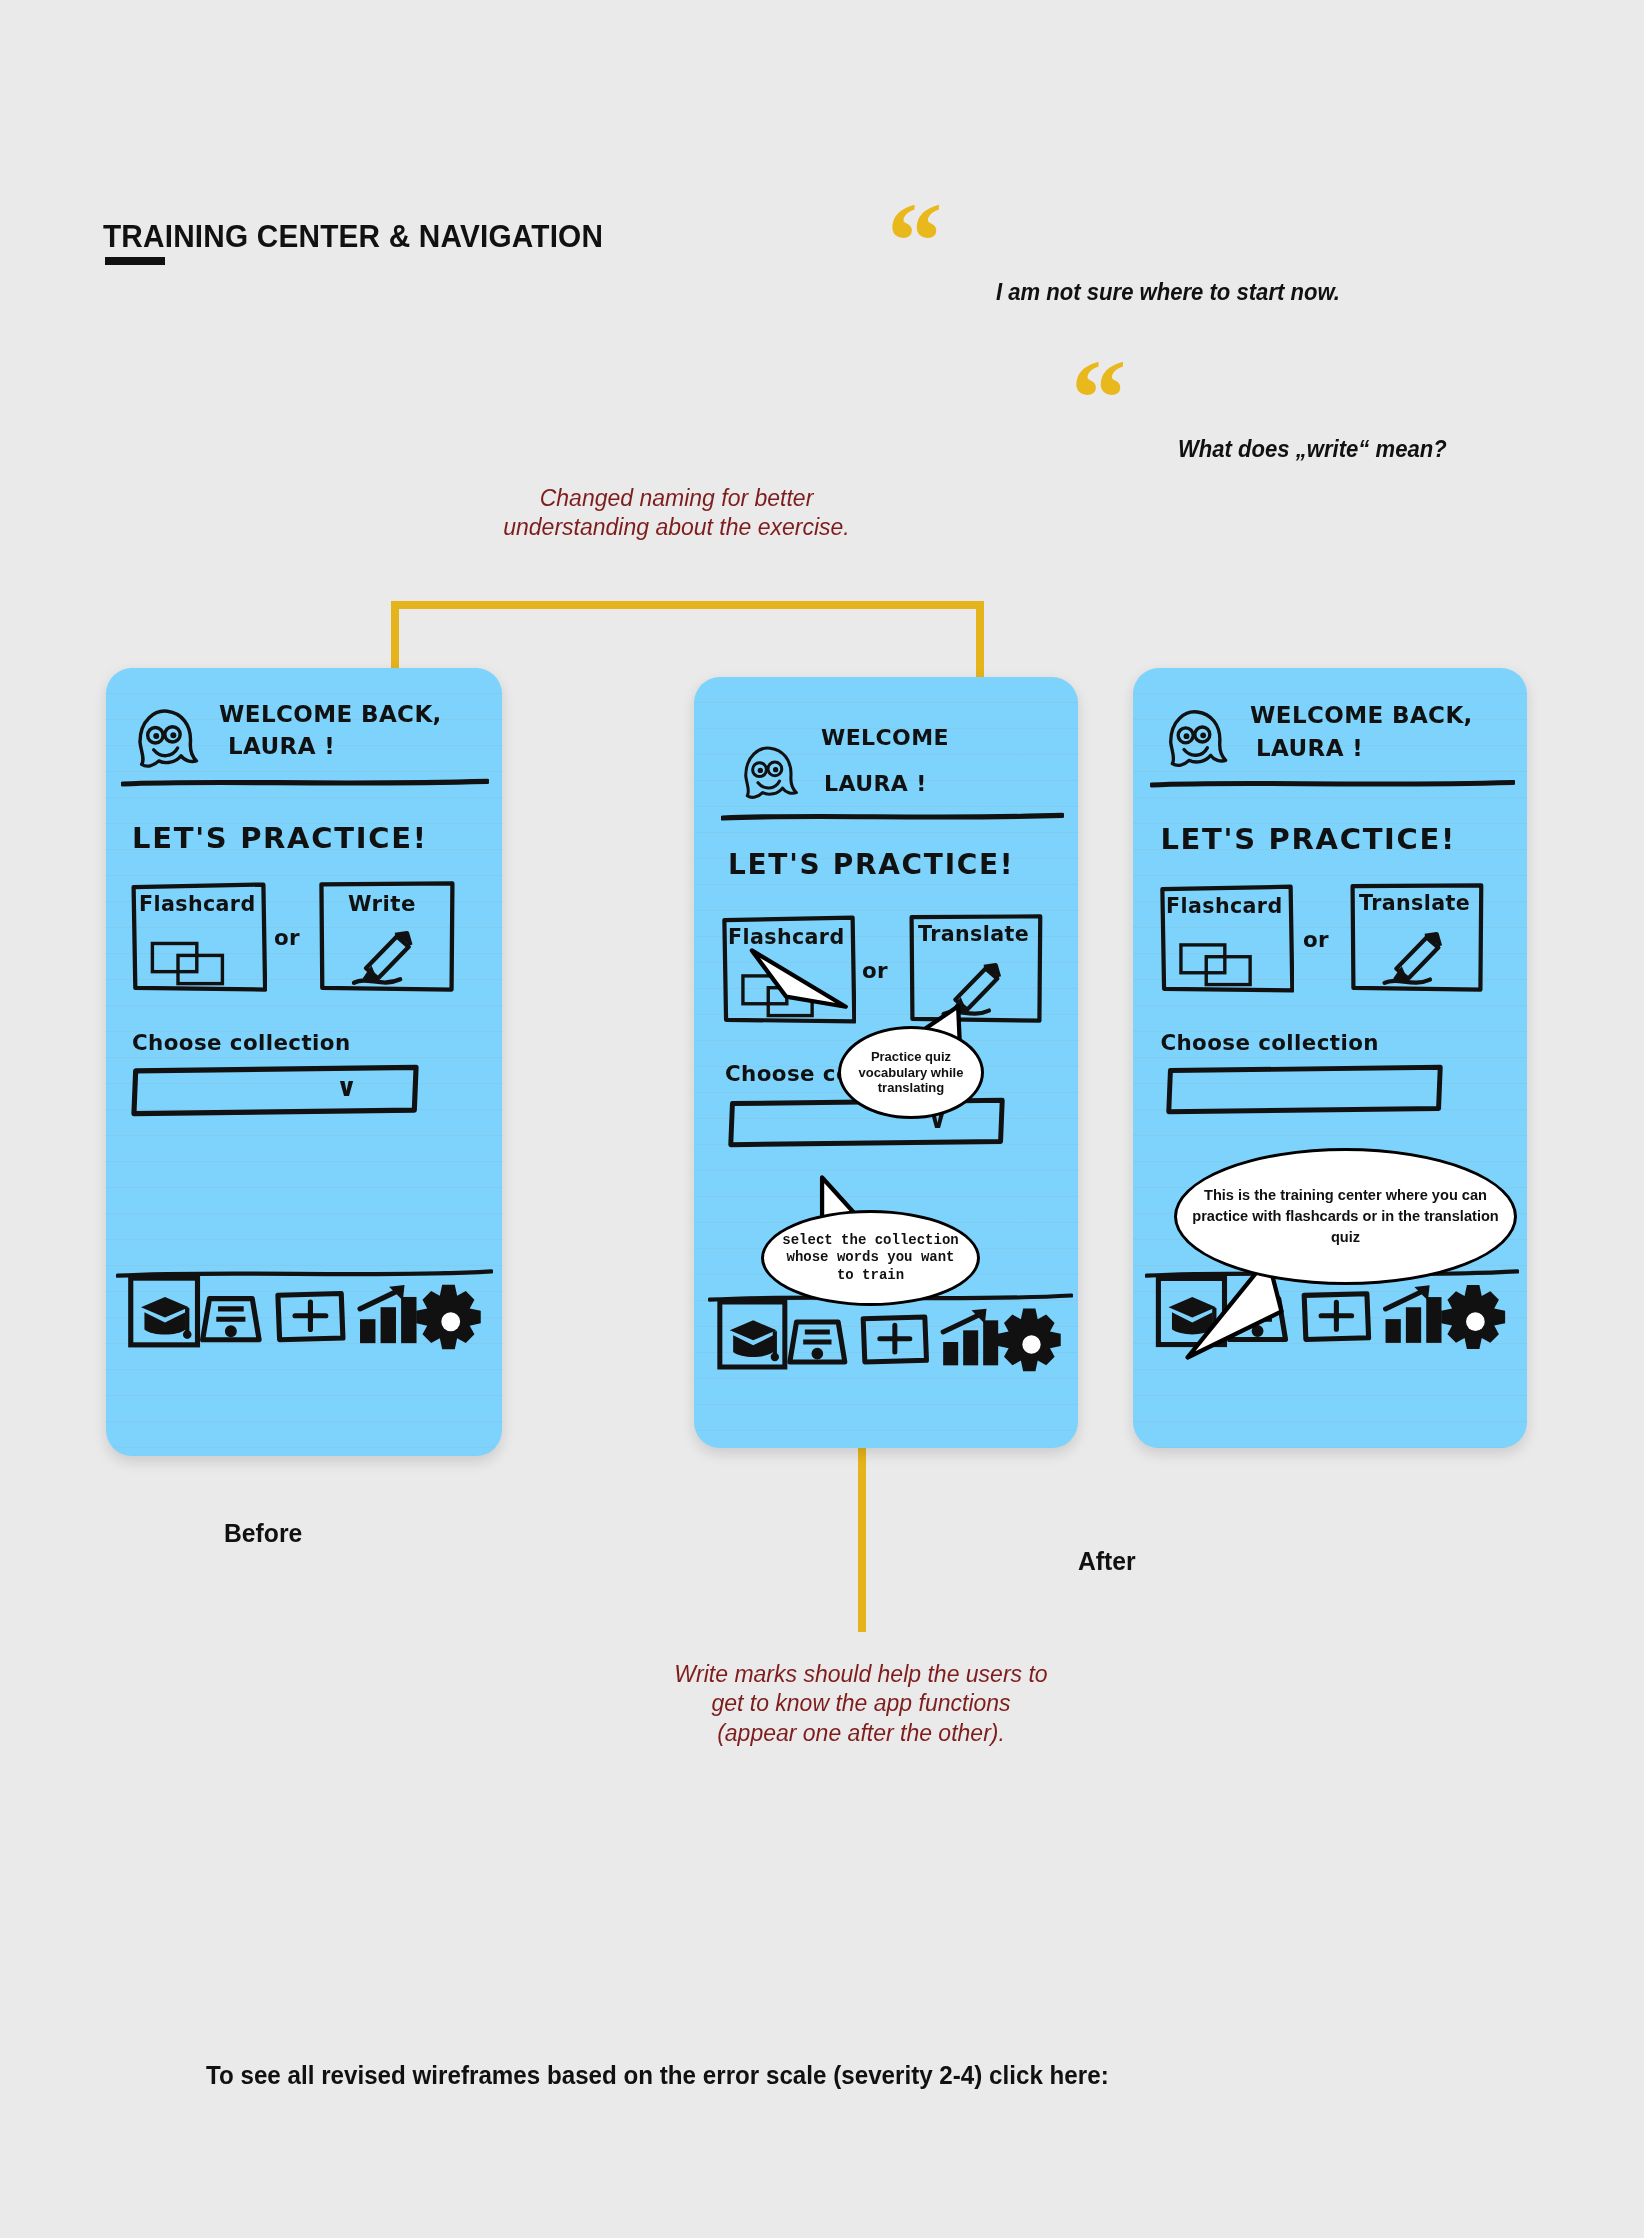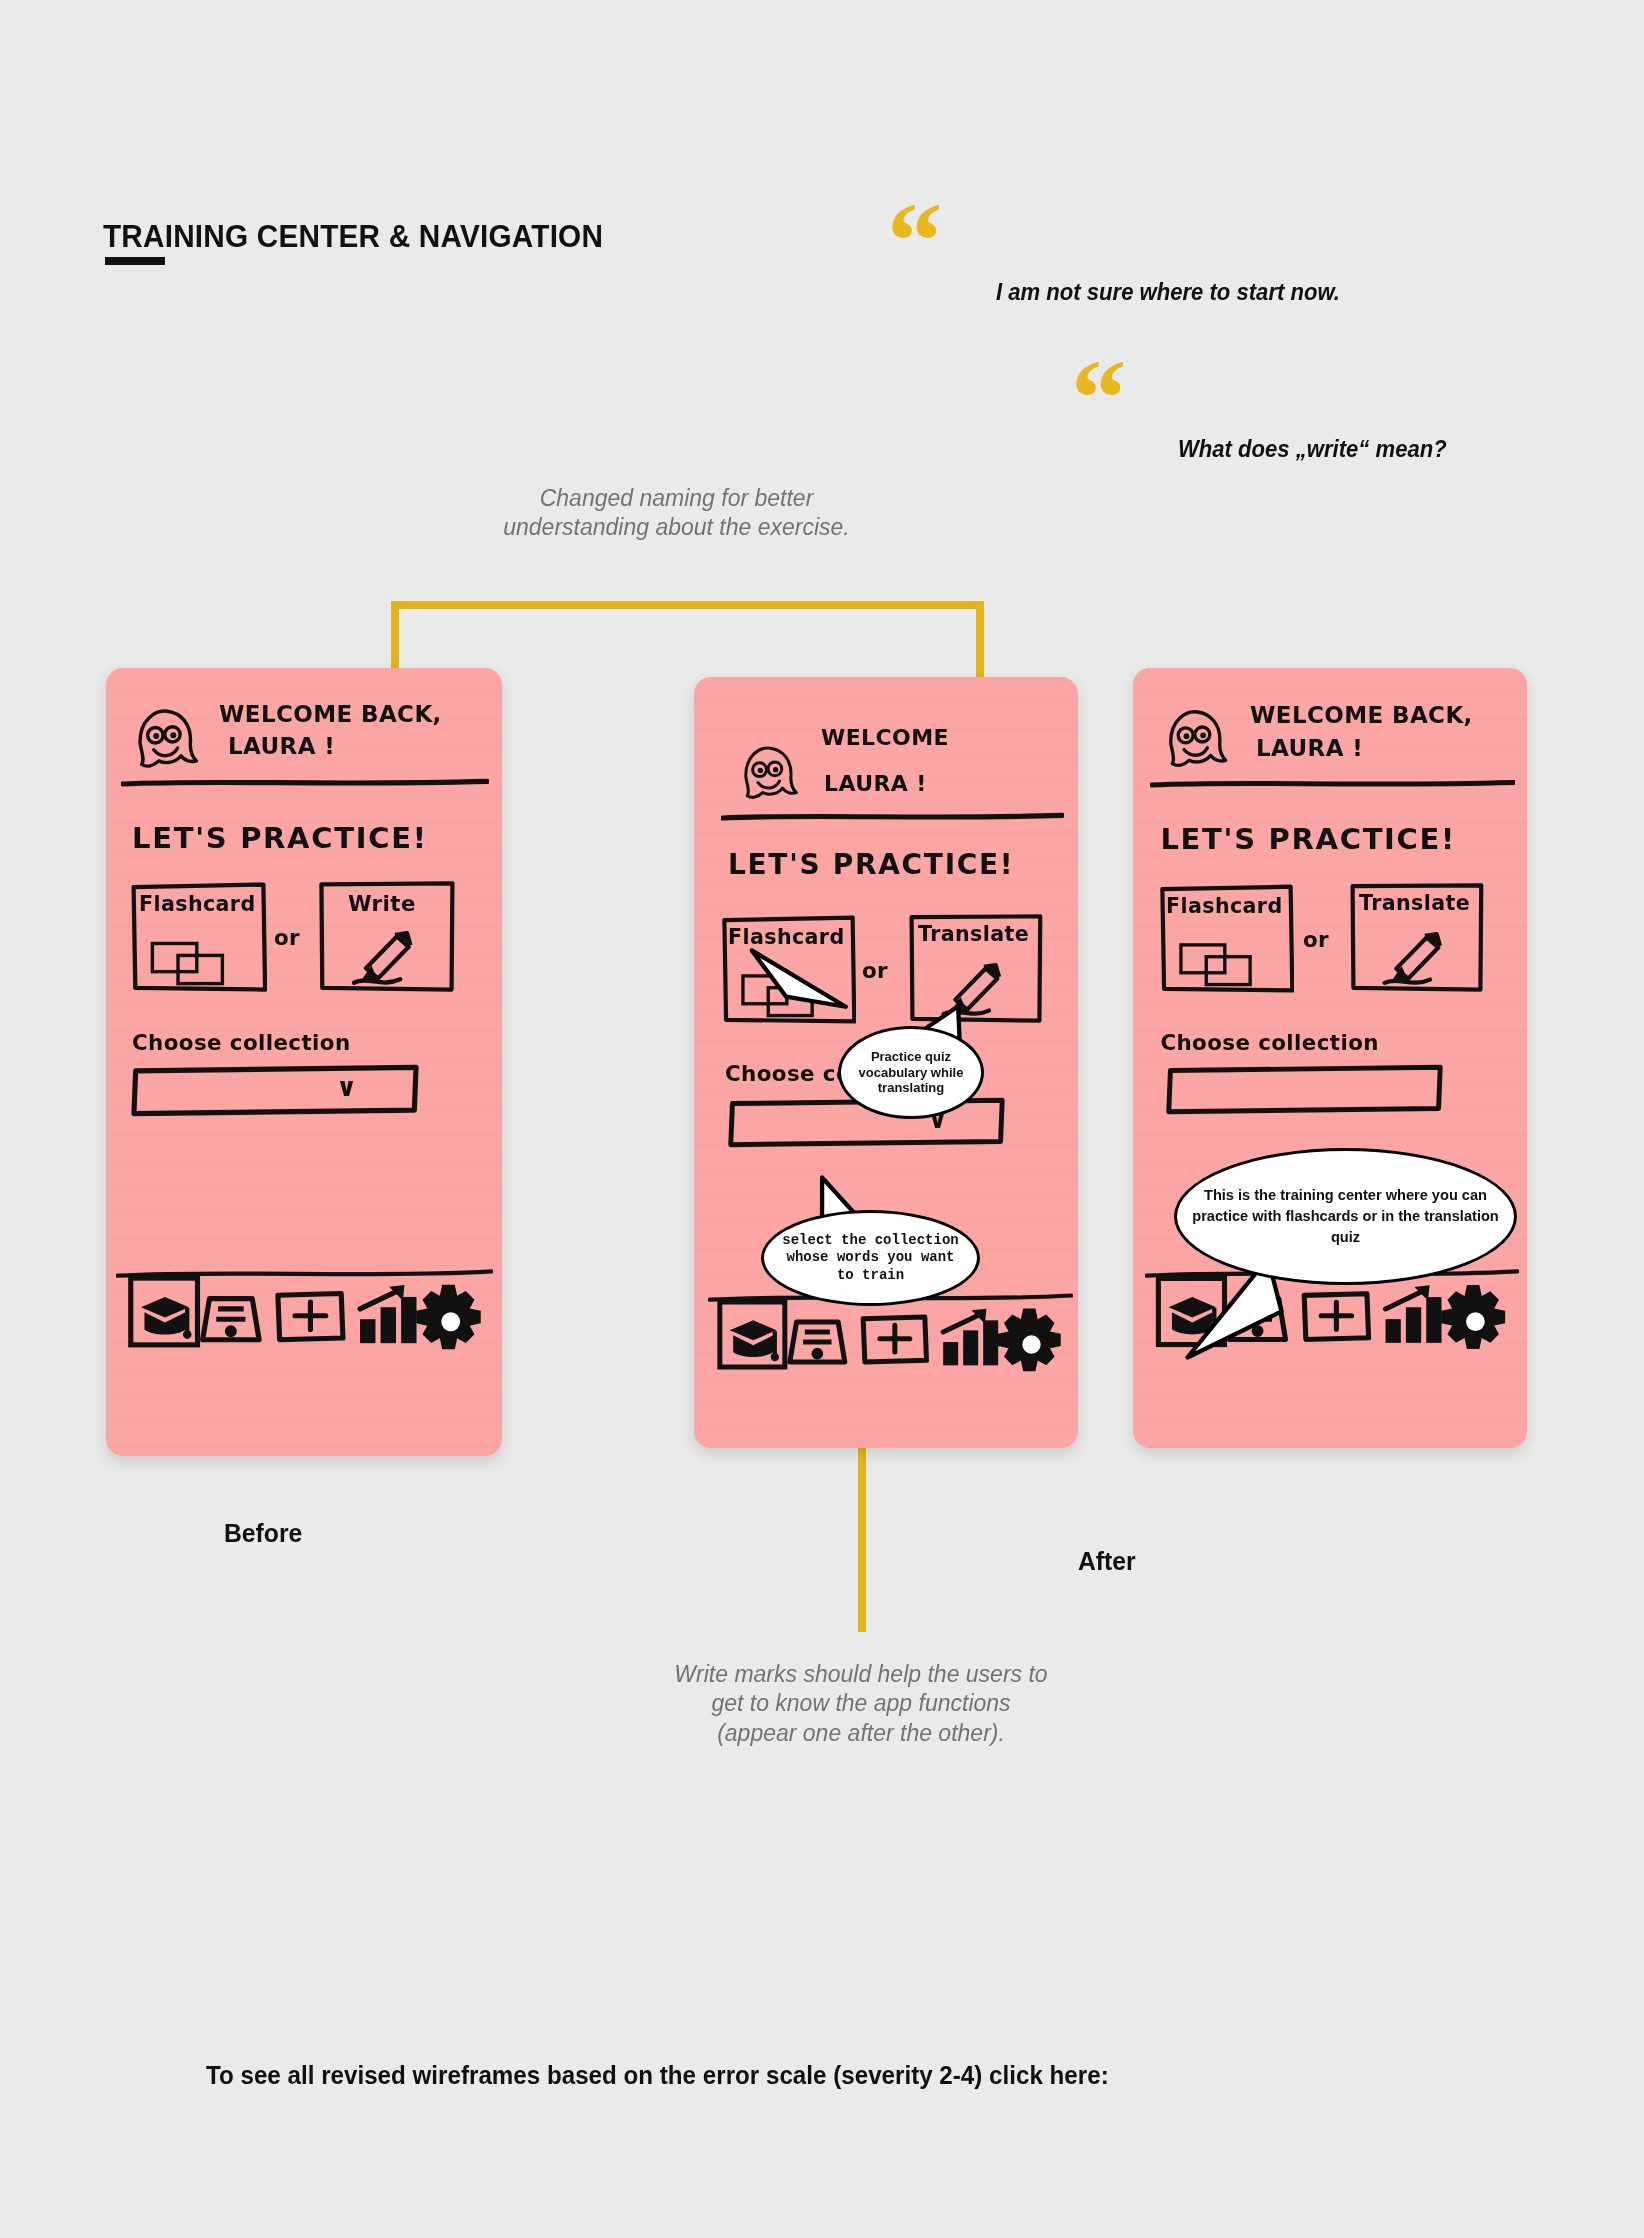--- a/index.html
+++ b/index.html
@@ -32,29 +32,29 @@
   .quote-text {
     position: absolute;
     font-size: 24px; font-weight: 700; font-style: italic;
     color: #111; white-space: nowrap;
     transform: scaleX(.92); transform-origin: left center;
   }
 
   
   .annot {
     position: absolute; font-style: italic; font-size: 23px;
-    color: #737373; line-height: 1.28; text-align: center;
+    color: #7f1d1d; line-height: 1.28; text-align: center;
   }
 
   
   .yl { position: absolute; background: #E5B31B; }
 
   
   .phone {
-    position: absolute; background: #fca5a5; border-radius: 17px;
+    position: absolute; background: #7dd3fc; border-radius: 26px;
     box-shadow: 0 5.1px 13.7px rgba(0,0,0,.13);
     overflow: hidden;
   }
   .screen { position: absolute; inset: 0; }
   .paper-lines {
     position: absolute; inset: 0; opacity: .16;
     background-image: repeating-linear-gradient(
       to bottom, transparent 0 25px, #9aa0a6 25px 26px);
   }
   .sk { position: absolute; }

